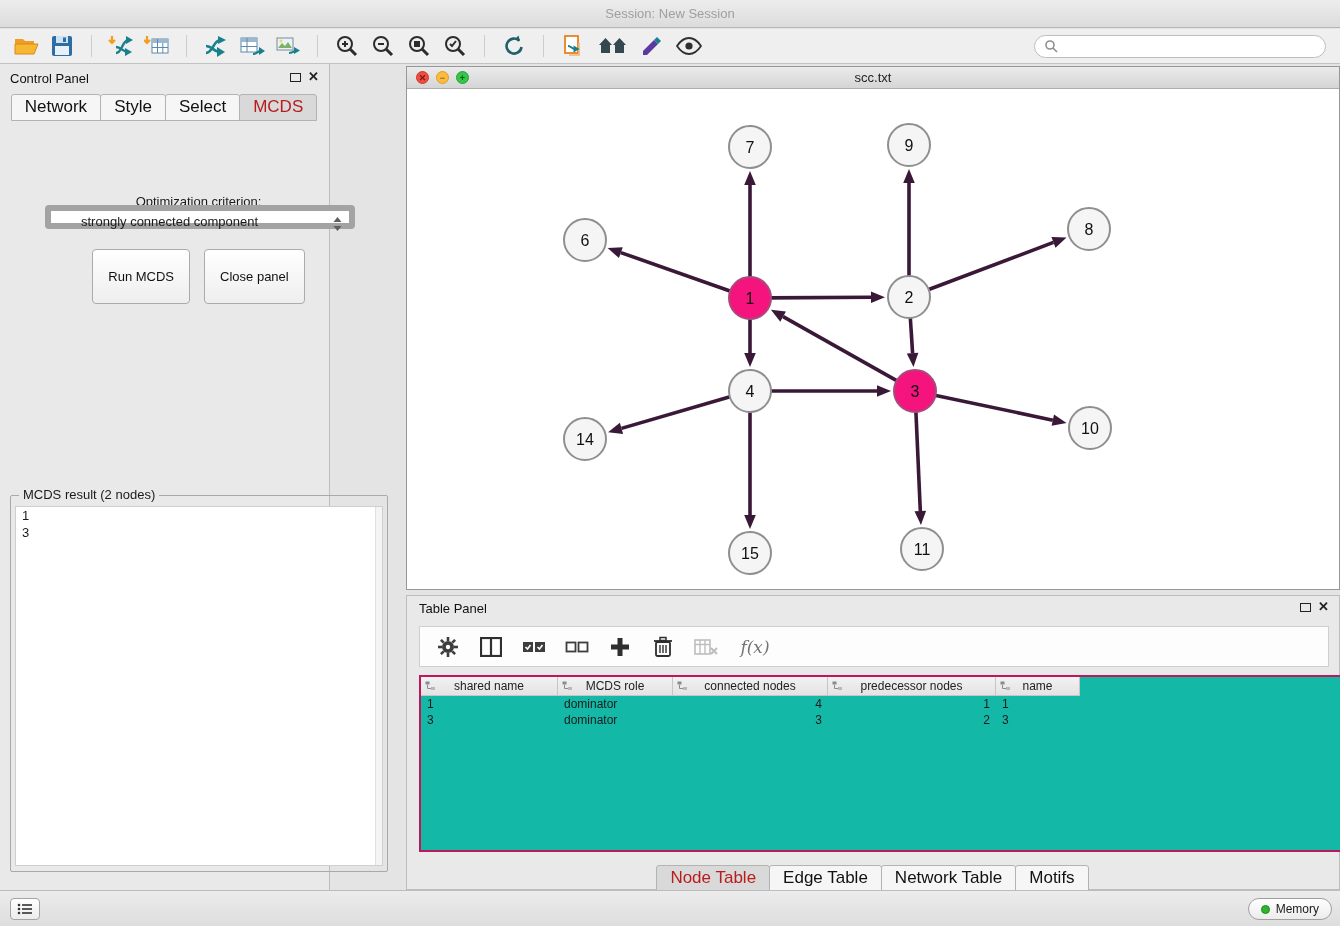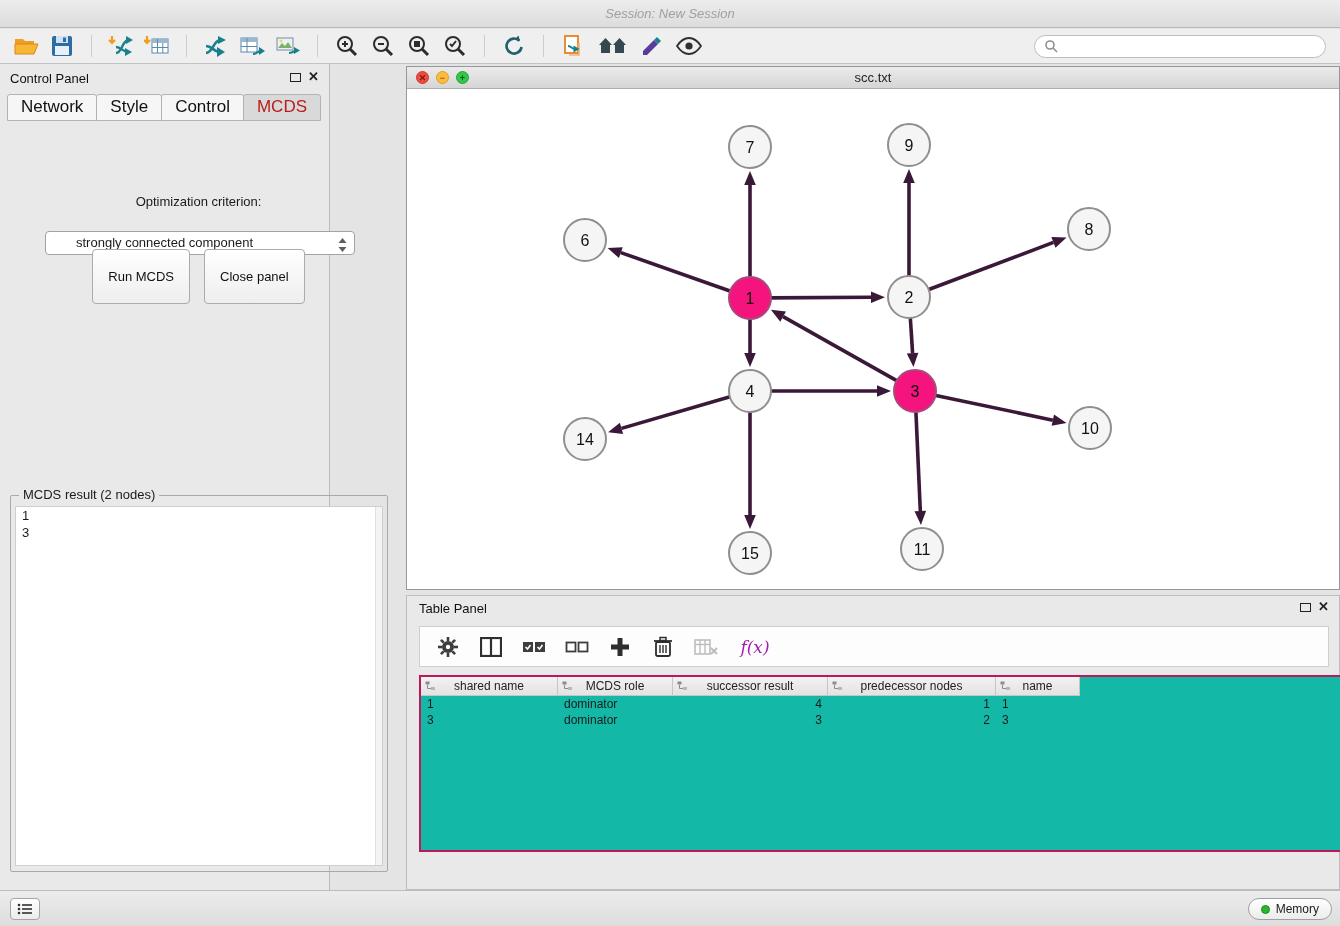--- a/index.html
+++ b/index.html
@@ -2,21 +2,21 @@
 <html><head>
 <meta charset="utf-8">
 <style>
   * { margin:0; padding:0; box-sizing:border-box; }
   html,body { width:1340px; height:926px; }
   body { position:relative; background:#e4e4e4; font-family:"Liberation Sans",sans-serif; overflow:hidden; color:#1a1a1a; }
 
   
   .titlebar { position:absolute; left:0; top:0; width:1340px; height:28px;
     background:linear-gradient(#ededed,#dcdcdc); border-bottom:1px solid #b6b6b6;
-    text-align:center; line-height:28px; font-size:13px; color:#9f9f9f;font-style:italic; }
+    text-align:center; line-height:28px; font-size:13px; color:#9f9f9f; }
 
   
   .main-toolbar { position:absolute; left:0; top:29px; width:1340px; height:35px;
     background:#efefef; border-bottom:1px solid #c2c2c2;
     display:flex; align-items:center; padding:0 10px; gap:4px; }
   .tbtn { width:32px; height:30px; display:flex; align-items:center; justify-content:center; border-radius:4px; }
   .tsep { width:1px; height:22px; background:#cdcdcd; margin:0 9px; }
   .search { margin-left:auto; margin-right:4px; width:292px; height:23px; border:1px solid #bdbdbd;
     border-radius:12px; background:#fff; display:flex; align-items:center; padding:0 9px; gap:6px; }
   .search input { border:none; outline:none; flex:1; font-size:12px; font-family:"Liberation Sans",sans-serif; background:transparent; }
@@ -30,22 +30,22 @@
   .close-icon { position:absolute; top:6px; font-size:13px; font-weight:bold; color:#222; line-height:14px; }
   .control-panel .float-icon { right:28px; }
   .control-panel .close-icon { right:10px; }
 
   .ctabs { display:flex; justify-content:center; margin-top:2px; }
   .ctab, .btab { padding:2px 13px 3px; font-size:17px; background:#f6f6f6; border:1px solid #b3b3b3;
     margin-left:-1px; border-radius:3px 3px 0 0; color:#111; cursor:default; }
   .ctab.active, .btab.active { background:#d9d9d9; color:#b91c1c; }
 
   .opt-label { position:absolute; left:0; width:397px; top:73px; text-align:center; font-size:13px; }
-  .dropdown { position:absolute; left:45px; top:110px; width:310px; height:24px; background:#fff;
-    border:1px solid #a3a3a3; border-radius:4px; font-size:13px; line-height:22px; padding-left:30px; }
+  .dropdown { position:absolute; left:45px; top:84px; width:310px; height:24px; background:#fff;
+    border:6px solid #a3a3a3; border-radius:4px; font-size:13px; line-height:22px; padding-left:30px; }
   .dropdown .spin { position:absolute; right:7px; top:5px; }
   .btn-row { position:absolute; left:0; top:128px; width:397px; display:flex; justify-content:center; gap:14px; }
   .btn { background:linear-gradient(#ffffff,#eeeeee); border:1px solid #ababab; border-radius:4px;
     font-size:13px; padding:19px 15px; color:#111; }
 
   .result-group { position:absolute; left:10px; top:431px; width:378px; height:377px;
     border:1px solid #a9a9a9; border-radius:2px; }
   .result-legend { position:absolute; left:8px; top:-9px; background:#e9e9e9; padding:0 4px; font-size:13px; }
   .result-list { position:absolute; left:4px; top:10px; right:4px; bottom:5px; background:#fff;
     border:1px solid #cfcfcf; overflow:hidden; }
@@ -66,21 +66,21 @@
 
   
   .table-panel { position:absolute; left:406px; top:595px; width:934px; height:295px;
     background:#e9e9e9; border:1px solid #bdbdbd; }
   .table-panel .panel-title { left:12px; top:5px; }
   .table-panel .float-icon { right:28px; top:7px; }
   .table-panel .close-icon { right:10px; top:4px; }
   .tp-toolbar { position:absolute; left:12px; top:30px; width:910px; height:41px; background:#fdfdfd;
     border:1px solid #cfcfcf; display:flex; align-items:center; gap:15px; padding:0 14px; }
   .tp-btn { width:28px; height:28px; display:flex; align-items:center; justify-content:center; }
-  .fx-label { font-family:"DejaVu Serif",serif; font-style:italic; font-size:17px; color:#a21caf; }
+  .fx-label { font-family:"DejaVu Serif",serif; font-style:italic; font-size:17px; color:#737373; }
 
   .tp-table { position:absolute; left:12px; top:79px; width:986px; height:177px; background:#14b8a6;
     border:2px solid #be185d; overflow:hidden; }
   .thead { display:flex; height:19px; }
   .th { position:relative; background:linear-gradient(#f2f2f2,#e3e3e3); border-right:1px solid #c6c6c6;
     border-bottom:1px solid #c6c6c6; display:flex; align-items:center; justify-content:center;
     font-size:12px; color:#222; overflow:hidden; }
   .th .sort { position:absolute; left:4px; top:4px; }
   .tr { display:flex; height:16px; align-items:center; }
   .td { font-size:12px; padding:0 6px; overflow:hidden; white-space:nowrap; }
@@ -242,21 +242,21 @@
 
 <div class="control-panel">
   <div class="panel-header">
     <span class="panel-title">Control Panel</span>
     <span class="float-icon"></span>
     <span class="close-icon">✕</span>
   </div>
   <div class="ctabs">
       <div class="ctab">Network</div>
       <div class="ctab">Style</div>
-      <div class="ctab">Control</div>
+      <div class="ctab">Select</div>
       <div class="ctab active">MCDS</div>
     </div>
 
   <div style="position:relative;">
     <div class="opt-label">Optimization criterion:</div>
     <div class="dropdown">
       <span>strongly connected component</span>
       <span class="spin">
         <svg width="9" height="14" viewBox="0 0 9 14">
             <path d="M4.5 0L8.5 5h-8z" fill="#5f5f5f"></path>
@@ -433,21 +433,21 @@
             <path d="M2.5 4v3.5H6" fill="none" stroke="#8a8a8a"></path>
           </svg>
           <span>MCDS role</span>
         </div>
         <div class="th" style="width: 155px;">
           <svg class="sort" width="11" height="10" viewBox="0 0 11 10">
             <rect x="0.5" y="0.5" width="4" height="3" fill="#8a8a8a"></rect>
             <rect x="6" y="6" width="4" height="3" fill="#b8b8b8"></rect>
             <path d="M2.5 4v3.5H6" fill="none" stroke="#8a8a8a"></path>
           </svg>
-          <span>successor result</span>
+          <span>connected nodes</span>
         </div>
         <div class="th" style="width: 168px;">
           <svg class="sort" width="11" height="10" viewBox="0 0 11 10">
             <rect x="0.5" y="0.5" width="4" height="3" fill="#8a8a8a"></rect>
             <rect x="6" y="6" width="4" height="3" fill="#b8b8b8"></rect>
             <path d="M2.5 4v3.5H6" fill="none" stroke="#8a8a8a"></path>
           </svg>
           <span>predecessor nodes</span>
         </div>
         <div class="th" style="width: 84px;">
@@ -470,20 +470,26 @@
         <div class="tr">
           <div class="td" style="width: 137px; text-align: left;">3</div>
           <div class="td" style="width: 115px; text-align: left;">dominator</div>
           <div class="td" style="width: 155px; text-align: right;">3</div>
           <div class="td" style="width: 168px; text-align: right;">2</div>
           <div class="td" style="width: 84px; text-align: left;">3</div>
         </div>
       </div>
   </div>
 
+  <div class="tp-tabs">
+      <div class="btab active">Node Table</div>
+      <div class="btab">Edge Table</div>
+      <div class="btab">Network Table</div>
+      <div class="btab">Motifs</div>
+    </div>
 </div>
 
 <div class="status-bar">
   <span class="panels-btn">
     <svg width="16" height="12" viewBox="0 0 16 12">
         <circle cx="2" cy="2" r="1.3" fill="#333"></circle>
         <line x1="5" y1="2" x2="15" y2="2" stroke="#333" stroke-width="1.6"></line>
         <circle cx="2" cy="6" r="1.3" fill="#333"></circle>
         <line x1="5" y1="6" x2="15" y2="6" stroke="#333" stroke-width="1.6"></line>
         <circle cx="2" cy="10" r="1.3" fill="#333"></circle>

